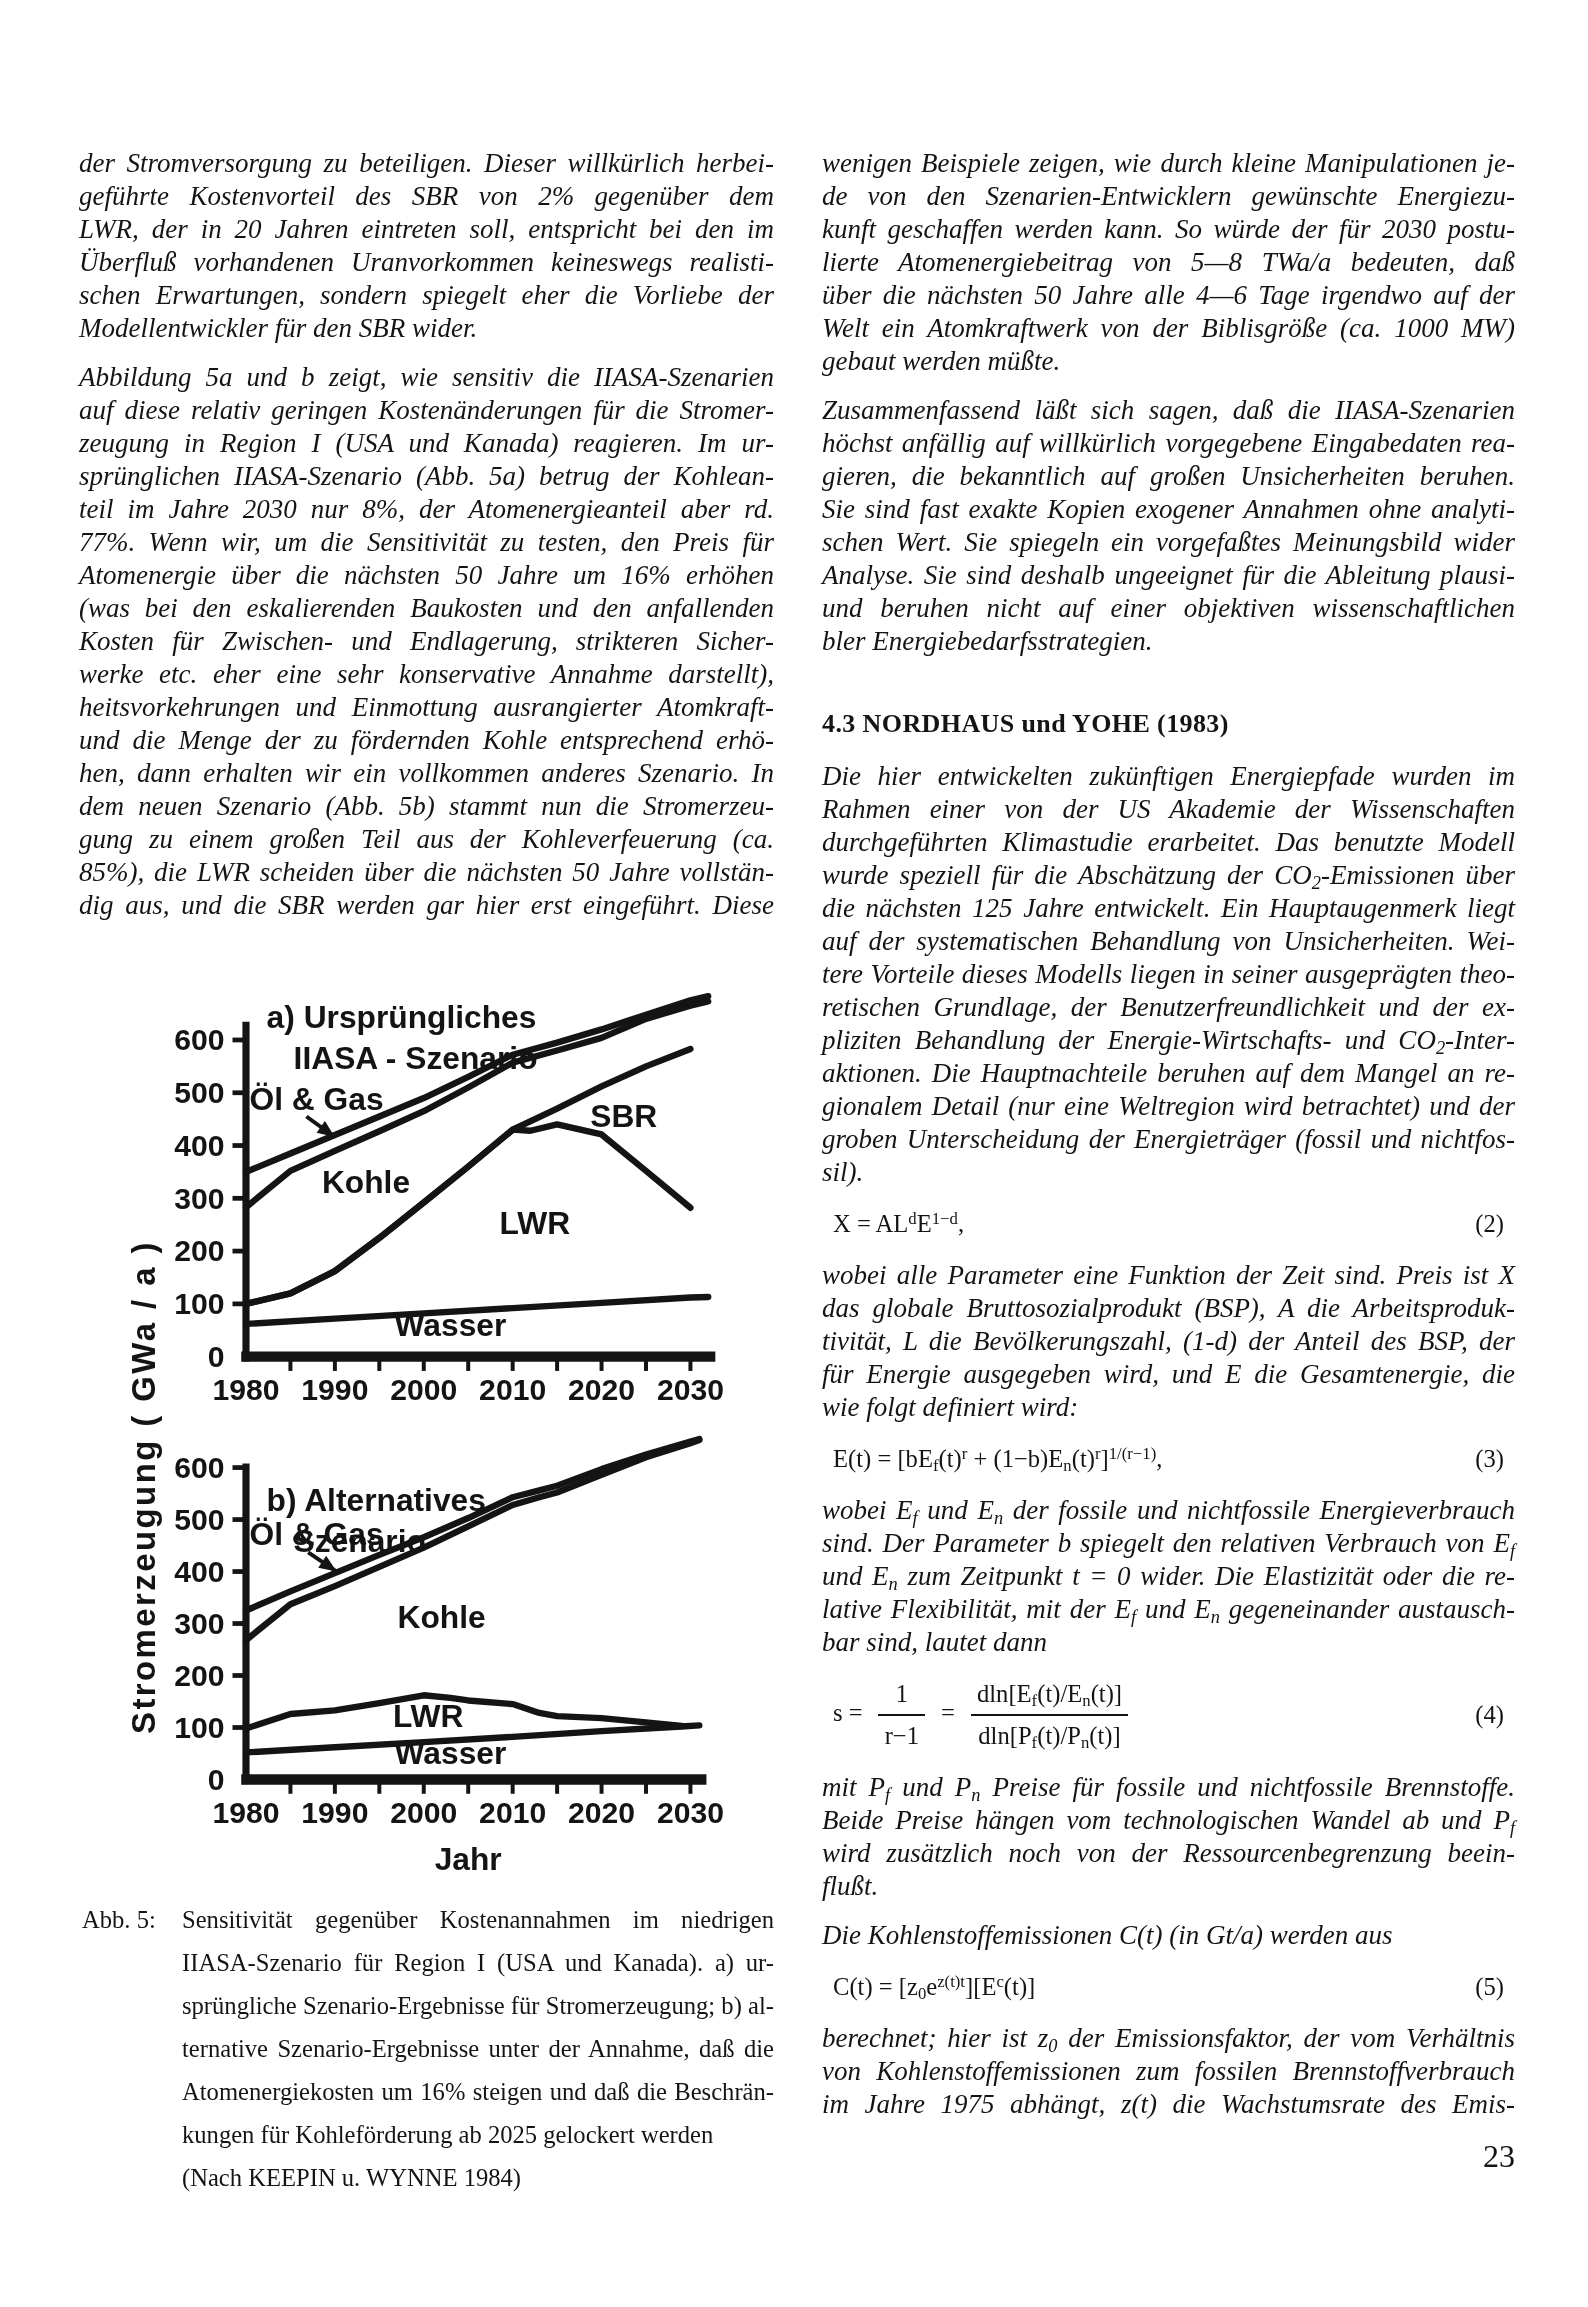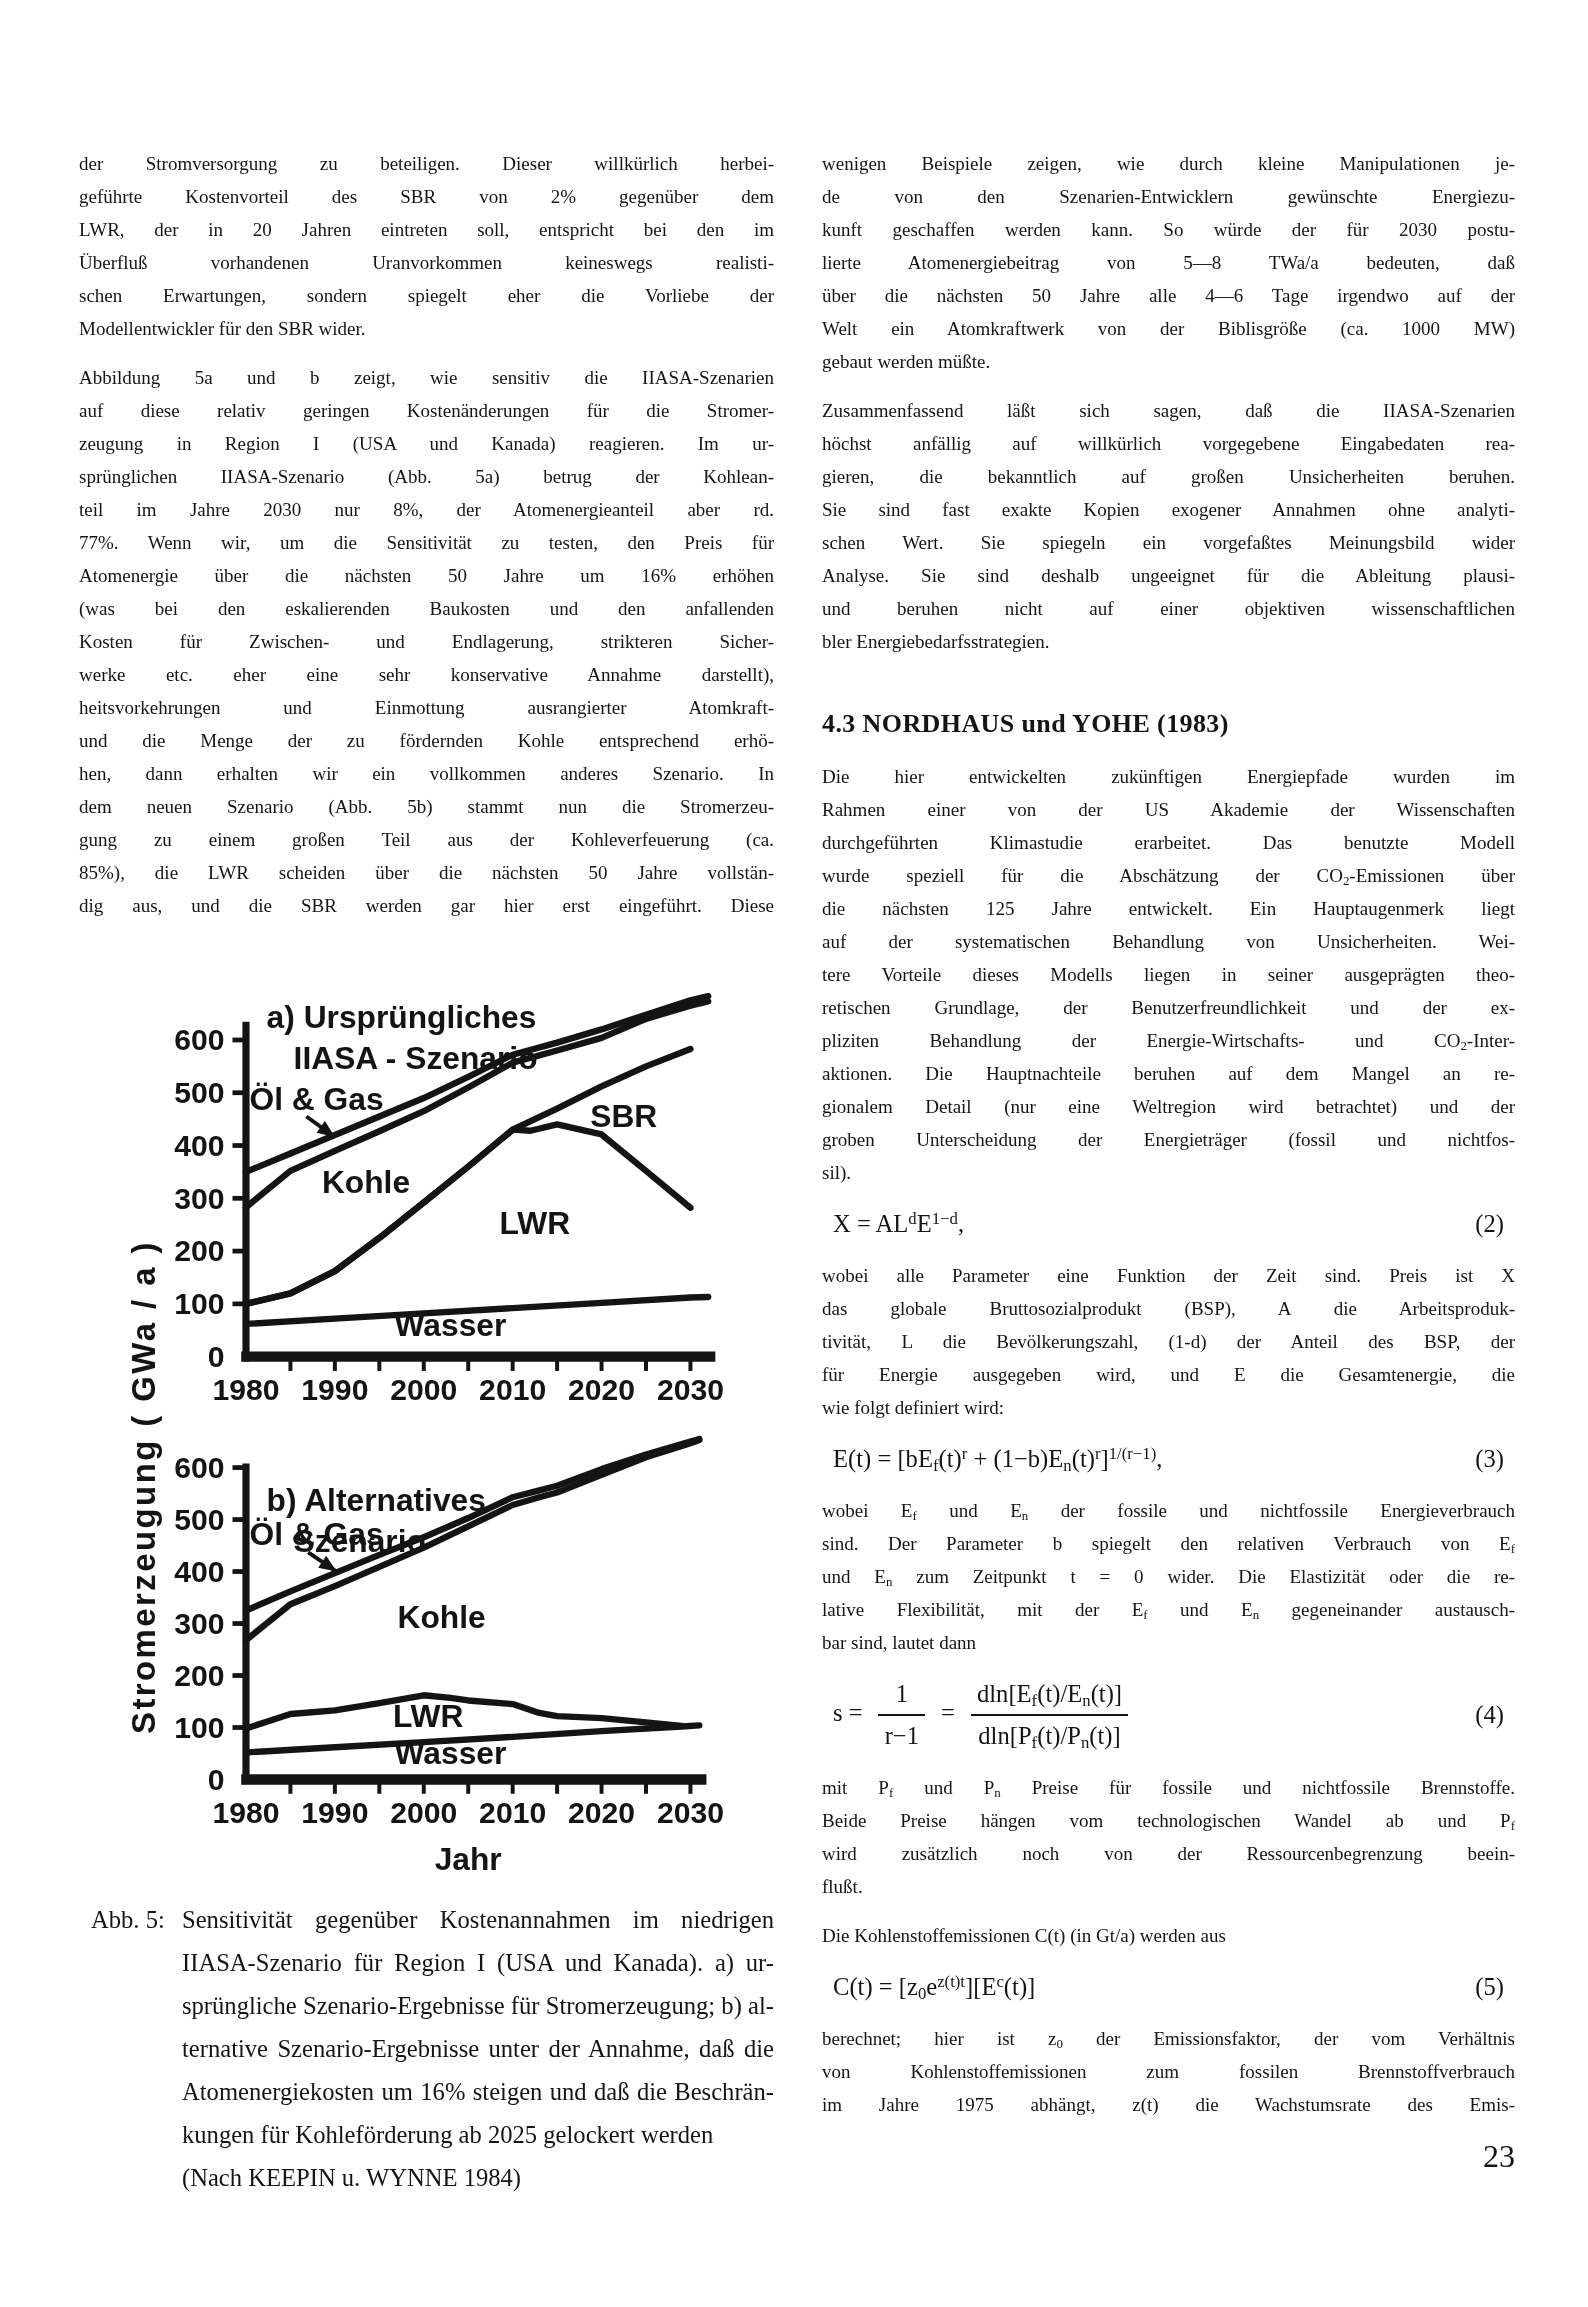--- a/index.html
+++ b/index.html
@@ -5,21 +5,21 @@
 <style>
   html,body{margin:0;padding:0;}
   body{
     width:1588px;height:2307px;position:relative;
     background:#ffffff;color:#141414;
     font-family:"Liberation Serif",serif;
   }
   .col{position:absolute;top:147px;width:695px;}
   .col.left{left:79px;}
   .col.right{left:822px;width:693px;}
-  .para{font-size:19px;line-height:33px;}
+  .para{font-size:27px;line-height:33px;font-style:italic;}
   .para + .para{margin-top:16px;}
   .tline{text-align:justify;text-align-last:justify;}
   .tline.tlast{text-align-last:left;}
   .section-heading{
     font-size:26px;font-weight:700;margin:51px 0 20.6px 0;letter-spacing:0.4px;
   }
   .equation{
     display:flex;align-items:center;margin:19px 11px;font-size:24.6px;line-height:32px;
   }
   .equation .eq-body{flex:1;}
@@ -38,21 +38,21 @@
     position:absolute;left:125px;top:1156px;height:663px;width:41px;
     writing-mode:vertical-rl;transform:rotate(180deg);
     text-align:center;
     font:700 33px "Liberation Sans",sans-serif;letter-spacing:2.4px;color:#141414;
   }
   .tick{font:700 38px "Liberation Sans",sans-serif;fill:#141414;}
   .rlabel{font:700 40px "Liberation Sans",sans-serif;fill:#141414;}
   .ctitle{font:700 40px "Liberation Sans",sans-serif;fill:#141414;}
 
   .caption{position:absolute;left:79px;top:1898px;width:695px;font-size:24.6px;line-height:43px;}
-  .cap-label{position:absolute;left:12px;top:0;}
+  .cap-label{position:absolute;left:3px;top:0;}
   .cap-text{margin-left:103px;}
   .cap-text .tline{text-align:justify;text-align-last:justify;}
   .cap-text .tline.tlast{text-align-last:left;}
   .page-number{
     position:absolute;left:822px;top:2138px;width:693px;text-align:right;
     font-size:32px;font-weight:400;
   }
 </style>
 </head>
 <body>

